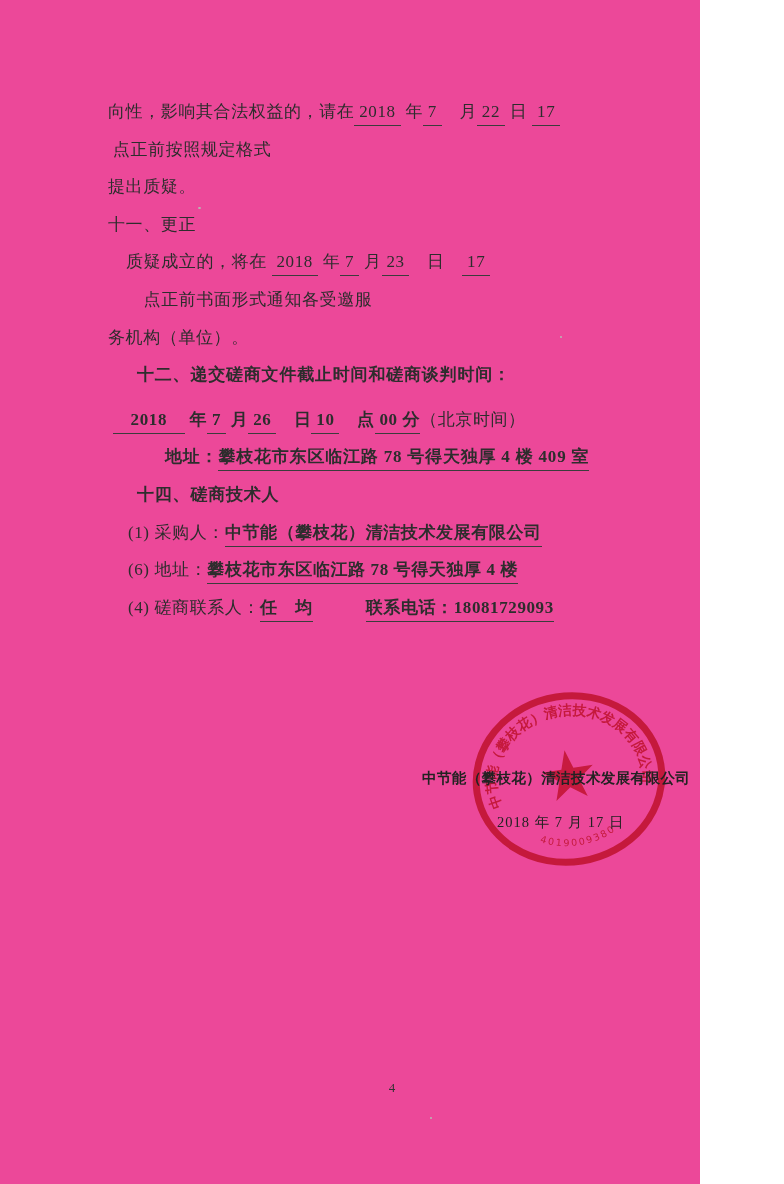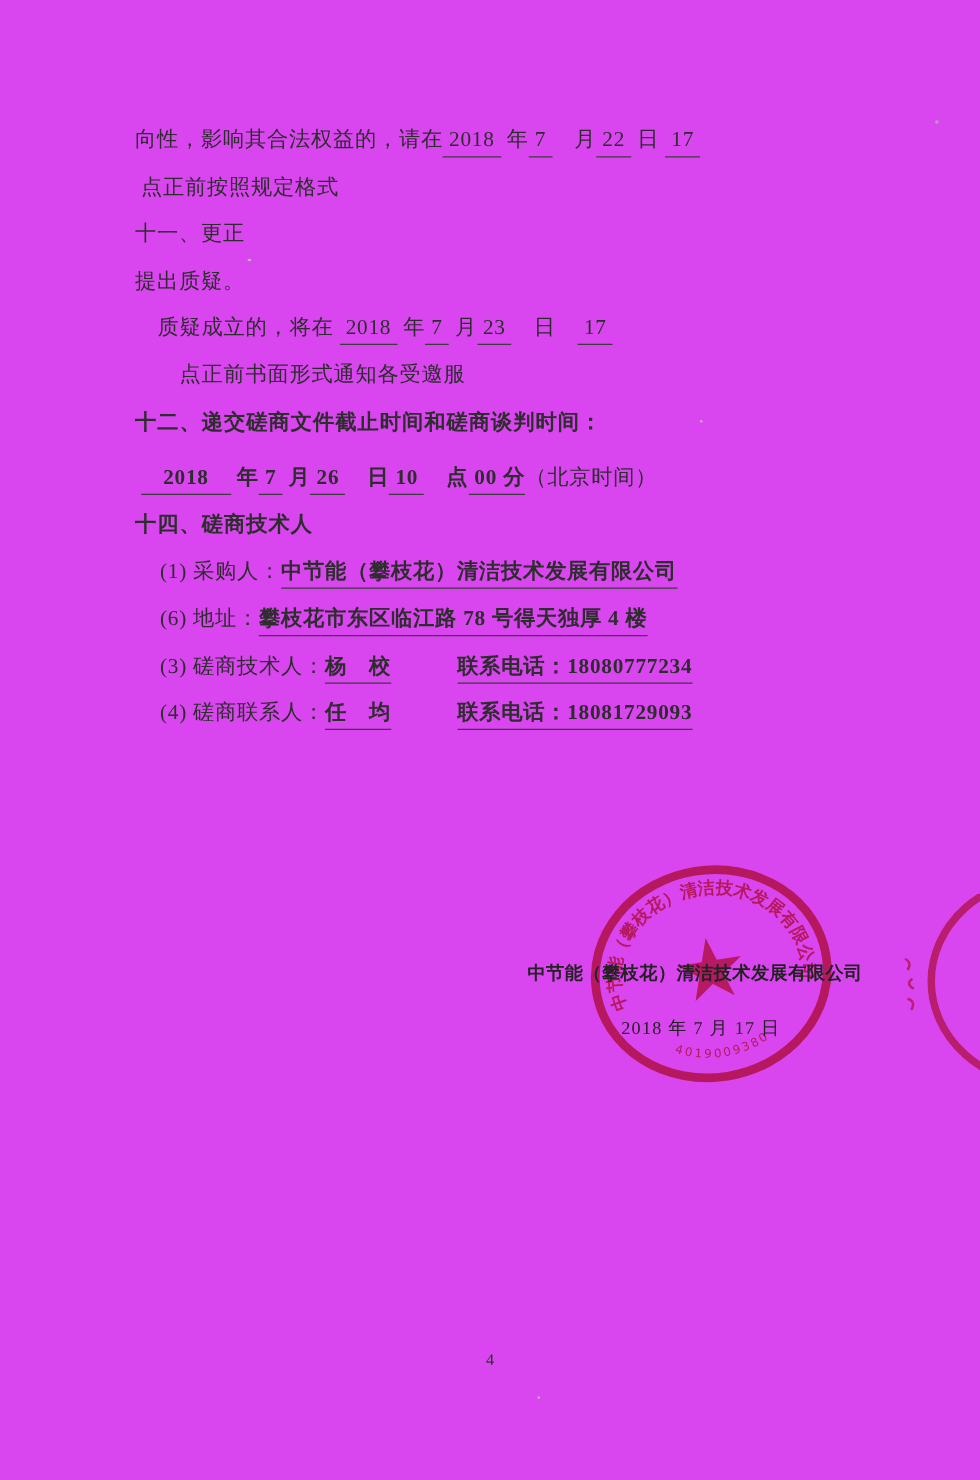--- a/index.html
+++ b/index.html
@@ -1,32 +1,32 @@
 <!DOCTYPE html>
 <html><head>
 <meta charset="utf-8">
 <style>
   html,body{margin:0;padding:0;}
   .page{
     position:relative;
-    width:784px;height:1184px;
-    background:#d946ef;
+    width:700px;height:1184px;
+    background:#ec4899;
     overflow:hidden;
     font-family:"Liberation Serif","DejaVu Serif",serif;
     color:#2d2d2d;
   }
   .doc-body{
     position:absolute;left:108px;top:93px;width:612px;
     font-size:17px;line-height:37.6px;letter-spacing:0.6px;
   }
   .line{white-space:pre-wrap;}
   .line span{display:inline-block;line-height:24px;}
   .u{border-bottom:1.5px solid #3c3c3c;padding-bottom:1px;}
   .b{font-weight:bold;}
-  .hd{font-weight:bold;letter-spacing:0.8px;}
+  .hd{font-weight:bold;letter-spacing:0.8px;margin-left:29px;}
   .ind-a{padding-left:18px;}
   .ind-b{padding-left:5px;}
   .ind-c{padding-left:28px;}
   .ind-d{padding-left:20px;}
   .gap-sm{margin-top:7px;text-decoration:underline;}
   .sig-company{
     position:absolute;left:422px;top:769px;
     font-size:14.5px;font-weight:bold;letter-spacing:0.4px;
     color:#222;z-index:3;
   }
@@ -52,29 +52,30 @@
   .speck3{left:748px;top:96px;width:3px;height:3px;opacity:.6;}
   .speck4{left:430px;top:1117px;width:2px;height:2px;}
 </style>
 </head>
 <body>
 
 <div class="page">
 
   <div class="doc-body" id="doc-body">
       <div class="line"><span>向性，影响其合法权益的，请在</span><span class="u"> 2018 </span><span> 年</span><span class="u"> 7 </span><span>　月</span><span class="u"> 22 </span><span> 日 </span><span class="u"> 17 </span><span> 点正前按照规定格式</span></div>
+      <div class="line"><span>提出质疑。</span></div>
       <div class="line"><span>十一、更正</span></div>
-      <div class="line"><span>提出质疑。</span></div>
       <div class="line ind-a"><span>质疑成立的，将在 </span><span class="u"> 2018 </span><span> 年</span><span class="u"> 7 </span><span> 月</span><span class="u"> 23 </span><span>　日　</span><span class="u"> 17 </span><span>　点正前书面形式通知各受邀服</span></div>
+      <div class="line"><span>务机构（单位）。</span></div>
       <div class="line hd"><span>十二、递交磋商文件截止时间和磋商谈判时间：</span></div>
       <div class="line ind-b gap-sm"><span class="u b">　2018　</span><span class="b"> 年</span><span class="u b"> 7 </span><span class="b"> 月</span><span class="u b"> 26 </span><span class="b">　日</span><span class="u b"> 10 </span><span class="b">　点</span><span class="u b"> 00 分</span><span>（北京时间）</span></div>
+      <div class="line ind-c hd"><span>地址：</span><span class="u">攀枝花市东区临江路 78 号得天独厚 4 楼 409 室</span></div>
       <div class="line hd"><span>十四、磋商技术人</span></div>
       <div class="line ind-d"><span>(1) 采购人：</span><span class="u b">中节能（攀枝花）清洁技术发展有限公司</span></div>
       <div class="line ind-d"><span>(6) 地址：</span><span class="u b">攀枝花市东区临江路 78 号得天独厚 4 楼</span></div>
-      <div class="line ind-d"><span>(3) 磋商技术人：</span><span class="u b">杨　校</span><span>　　　</span><span class="u b">联系电话：18080777234</span></div>
       <div class="line ind-d"><span>(4) 磋商联系人：</span><span class="u b">任　均</span><span>　　　</span><span class="u b">联系电话：18081729093</span></div>
     </div>
 
   <div class="sig-company">中节能（攀枝花）清洁技术发展有限公司</div>
   <div class="sig-date">2018 年 7 月 17 日</div>
 
   <svg class="seal" viewBox="0 0 210 190" aria-hidden="true">
     <defs>
       <path id="sealRingPath" d="M 34.5 111.6 A 73 64 0 1 1 175.5 111.6" fill="none"></path>
       <path id="sealSerialPath" d="M 37.3 125.4 A 76 67 0 0 0 172.7 125.4" fill="none"></path>

